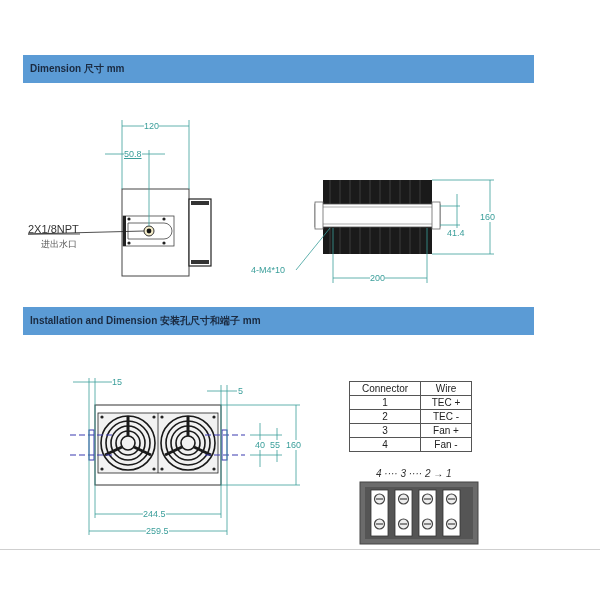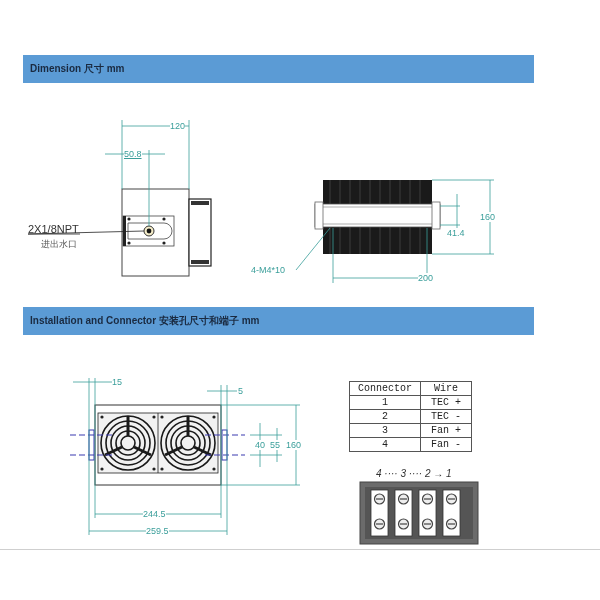--- a/index.html
+++ b/index.html
@@ -1,31 +1,31 @@
 <!DOCTYPE html>
 <html><head>
 <meta charset="utf-8">
 <style>
   html, body { margin:0; padding:0; background:#ffffff; }
   body { width:600px; height:600px; position:relative; overflow:hidden; font-family:"Liberation Sans", sans-serif; }
   .bar { position:absolute; left:23px; width:511px; height:28px; background:#5b9bd5; color:#1a2a40; font-size:10px; font-weight:bold; line-height:28px; padding-left:7px; box-sizing:border-box; }
   .dim { position:absolute; font-family:"Liberation Sans", sans-serif; font-size:9px; color:#3a9e9a; background:#fff; line-height:10px; }
   svg { position:absolute; left:0; top:0; }
-  .tbl { position:absolute; left:349px; top:381px; border-collapse:collapse; font-family:Liberation Mono, monospace; font-size:10px; color:#222; }
+  .tbl { position:absolute; left:349px; top:381px; border-collapse:collapse; font-family:Liberation Sans, sans-serif; font-size:10px; color:#222; }
   .tbl td, .tbl th { border:1px solid #555; padding:0 4px; height:13px; line-height:13px; text-align:center; font-weight:normal; }
   .tbl th { width:62px; }
   .tbl th + th { width:42px; }
   .wlabel { position:absolute; font-family:"Liberation Sans", sans-serif; font-size:11px; color:#222; }
   .hr { position:absolute; left:0; top:549px; width:600px; height:1px; background:#cfcfcf; }
 </style>
 </head>
 <body>
 
 <div class="bar" style="top:55px;">Dimension 尺寸 mm</div>
-<div class="bar" style="top:307px;">Installation and Connector 安装孔尺寸和端子 mm</div>
+<div class="bar" style="top:307px;">Installation and Dimension 安装孔尺寸和端子 mm</div>
 
 <svg width="600" height="600">
 
   <g>
     <rect x="122" y="189" width="67" height="87" fill="#fff" stroke="#444" stroke-width="1"></rect>
 
     <rect x="189" y="199" width="22" height="67" fill="#fff" stroke="#222" stroke-width="1.2"></rect>
     <rect x="191" y="201" width="18" height="4" fill="#333"></rect>
     <rect x="191" y="260" width="18" height="4" fill="#333"></rect>
 
@@ -182,27 +182,27 @@
       <line x1="400" y1="499" x2="407" y2="499"></line>
         <line x1="400" y1="524" x2="407" y2="524"></line>
       <line x1="424" y1="499" x2="431" y2="499"></line>
         <line x1="424" y1="524" x2="431" y2="524"></line>
       <line x1="448" y1="499" x2="455" y2="499"></line>
         <line x1="448" y1="524" x2="455" y2="524"></line>
     </g>
   </g>
 </svg>
 
-<div class="dim" style="left:144px;top:121px;margin-left:26px;">120</div>
+<div class="dim" style="left:144px;top:121px;">120</div>
 <div class="dim" style="left:124px;top:149px;text-decoration:underline;">50.8</div>
 <div class="wlabel" style="left:28px;top:223px;color:#333;">2X1/8NPT</div>
 <div class="wlabel" style="left:41px;top:238px;color:#555;font-size:9px;">进出水口</div>
 
 <div class="dim" style="left:251px;top:265px;">4-M4*10</div>
-<div class="dim" style="left:370px;top:273px;margin-left:48px;">200</div>
+<div class="dim" style="left:370px;top:273px;">200</div>
 <div class="dim" style="left:480px;top:212px;">160</div>
 <div class="dim" style="left:447px;top:228px;">41.4</div>
 
 <div class="dim" style="left:112px;top:377px;">15</div>
 <div class="dim" style="left:238px;top:386px;">5</div>
 <div class="dim" style="left:143px;top:509px;">244.5</div>
 <div class="dim" style="left:146px;top:526px;">259.5</div>
 <div class="dim" style="left:255px;top:440px;">40</div>
 <div class="dim" style="left:270px;top:440px;">55</div>
 <div class="dim" style="left:286px;top:440px;">160</div>

